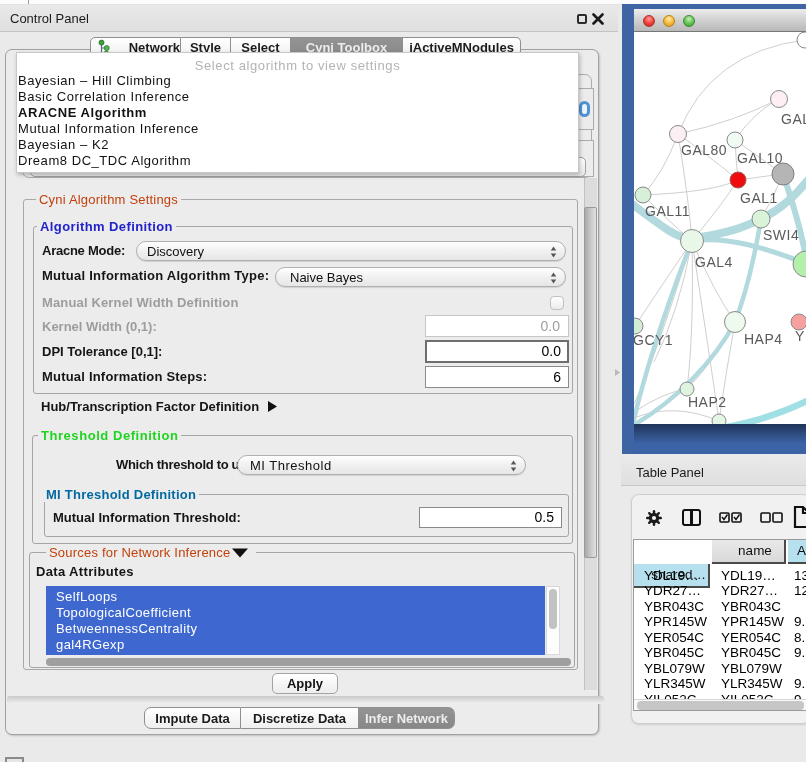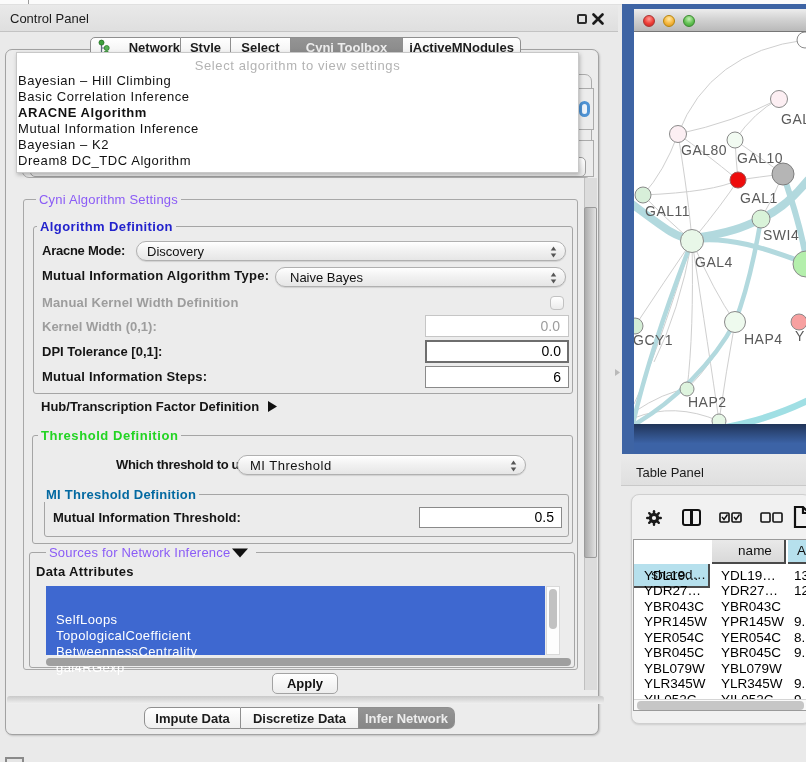--- a/index.html
+++ b/index.html
@@ -1,21 +1,21 @@
 <!DOCTYPE html>
 <html><head>
 <meta charset="utf-8">
 <style>
 * { margin:0; padding:0; box-sizing:border-box; }
 html,body { width:806px; height:762px; overflow:hidden; }
 body { font-family:"Liberation Sans", sans-serif; background:#eaeaea; position:relative; }
 .abs { position:absolute; }
 .lbl { font-size:13px; font-weight:bold; color:#151515; white-space:nowrap; }
 .dis { color:#9d9d9d; }
-.gtitle { font-size:13px; color:#8b5cf6; background:#ececec; padding:0 3px; white-space:nowrap; }
+.gtitle { font-size:13px; color:#c2410c; background:#ececec; padding:0 3px; white-space:nowrap; }
 .gbox { position:absolute; border:1px solid #a5a5a5; border-radius:3px; }
 .combo { position:absolute; border:1px solid #b0b0b0; border-radius:10px;
   background:linear-gradient(#ffffff,#f2f2f2 45%,#e6e6e6); box-shadow:0 1px 1px rgba(0,0,0,.12);
   font-size:13px; color:#111; }
 .combo .ctext { position:absolute; left:14px; top:2px; }
 .arrows { position:absolute; right:8px; top:4px; width:7px; height:12px; }
 .field { position:absolute; background:#fff; font-size:14px; text-align:right; }
 .tab { position:absolute; top:37px; height:21px; background:linear-gradient(#ffffff,#efefef);
   border:1px solid #8f8f8f; border-left:none; font-size:13px; font-weight:bold; color:#1c1c1c;
   text-align:center; line-height:20px; }
@@ -121,21 +121,21 @@
 <div class="field" style="left:419px;top:507px;width:143px;height:21px;border:1px solid #8a8a8a;line-height:19px;padding-right:7px;padding-left:16px;">0.5</div>
 
 <div class="gbox" style="left:29px;top:552px;width:546px;height:116px;"></div>
 <div class="gtitle abs" style="left:46px;top:545px;padding-right:26px;letter-spacing:0.2px;">Sources for Network Inference</div>
 <svg class="abs" style="left:232px;top:548px;" width="16" height="10" viewBox="0 0 16 10">
     <path d="M0 0.5 L16 0.5 L8 9.5 Z" fill="#111"></path>
   </svg>
 <div class="lbl abs" style="left:36px;top:564px;letter-spacing:0.35px;">Data Attributes</div>
 
 <div class="abs" style="left:46px;top:586px;width:499px;height:69px;background:#3e68d0;">
-  <div style="font-size:13px;color:#fff;padding-left:10px;line-height:16px;padding-top:3px;letter-spacing:0.4px;margin-top:23px;">SelfLoops</div>
+  <div style="font-size:13px;color:#fff;padding-left:10px;line-height:16px;padding-top:3px;letter-spacing:0.4px;">SelfLoops</div>
   <div style="font-size:13px;color:#fff;padding-left:10px;line-height:16px;letter-spacing:0.4px;">TopologicalCoefficient</div>
   <div style="font-size:13px;color:#fff;padding-left:10px;line-height:16px;letter-spacing:0.4px;">BetweennessCentrality</div>
   <div style="font-size:13px;color:#fff;padding-left:10px;line-height:16px;letter-spacing:0.4px;">gal4RGexp</div>
 </div>
 
 <div class="abs" style="left:546px;top:586px;width:14px;height:69px;background:#fdfdfd;border:1px solid #d9d9d9;"></div>
 <div class="abs" style="left:549px;top:589px;width:8px;height:40px;background:#c2c2c2;border-radius:4px;"></div>
 
 <div class="abs" style="left:46px;top:658px;width:525px;height:8px;background:#9f9f9f;border-radius:4px;"></div>
 

